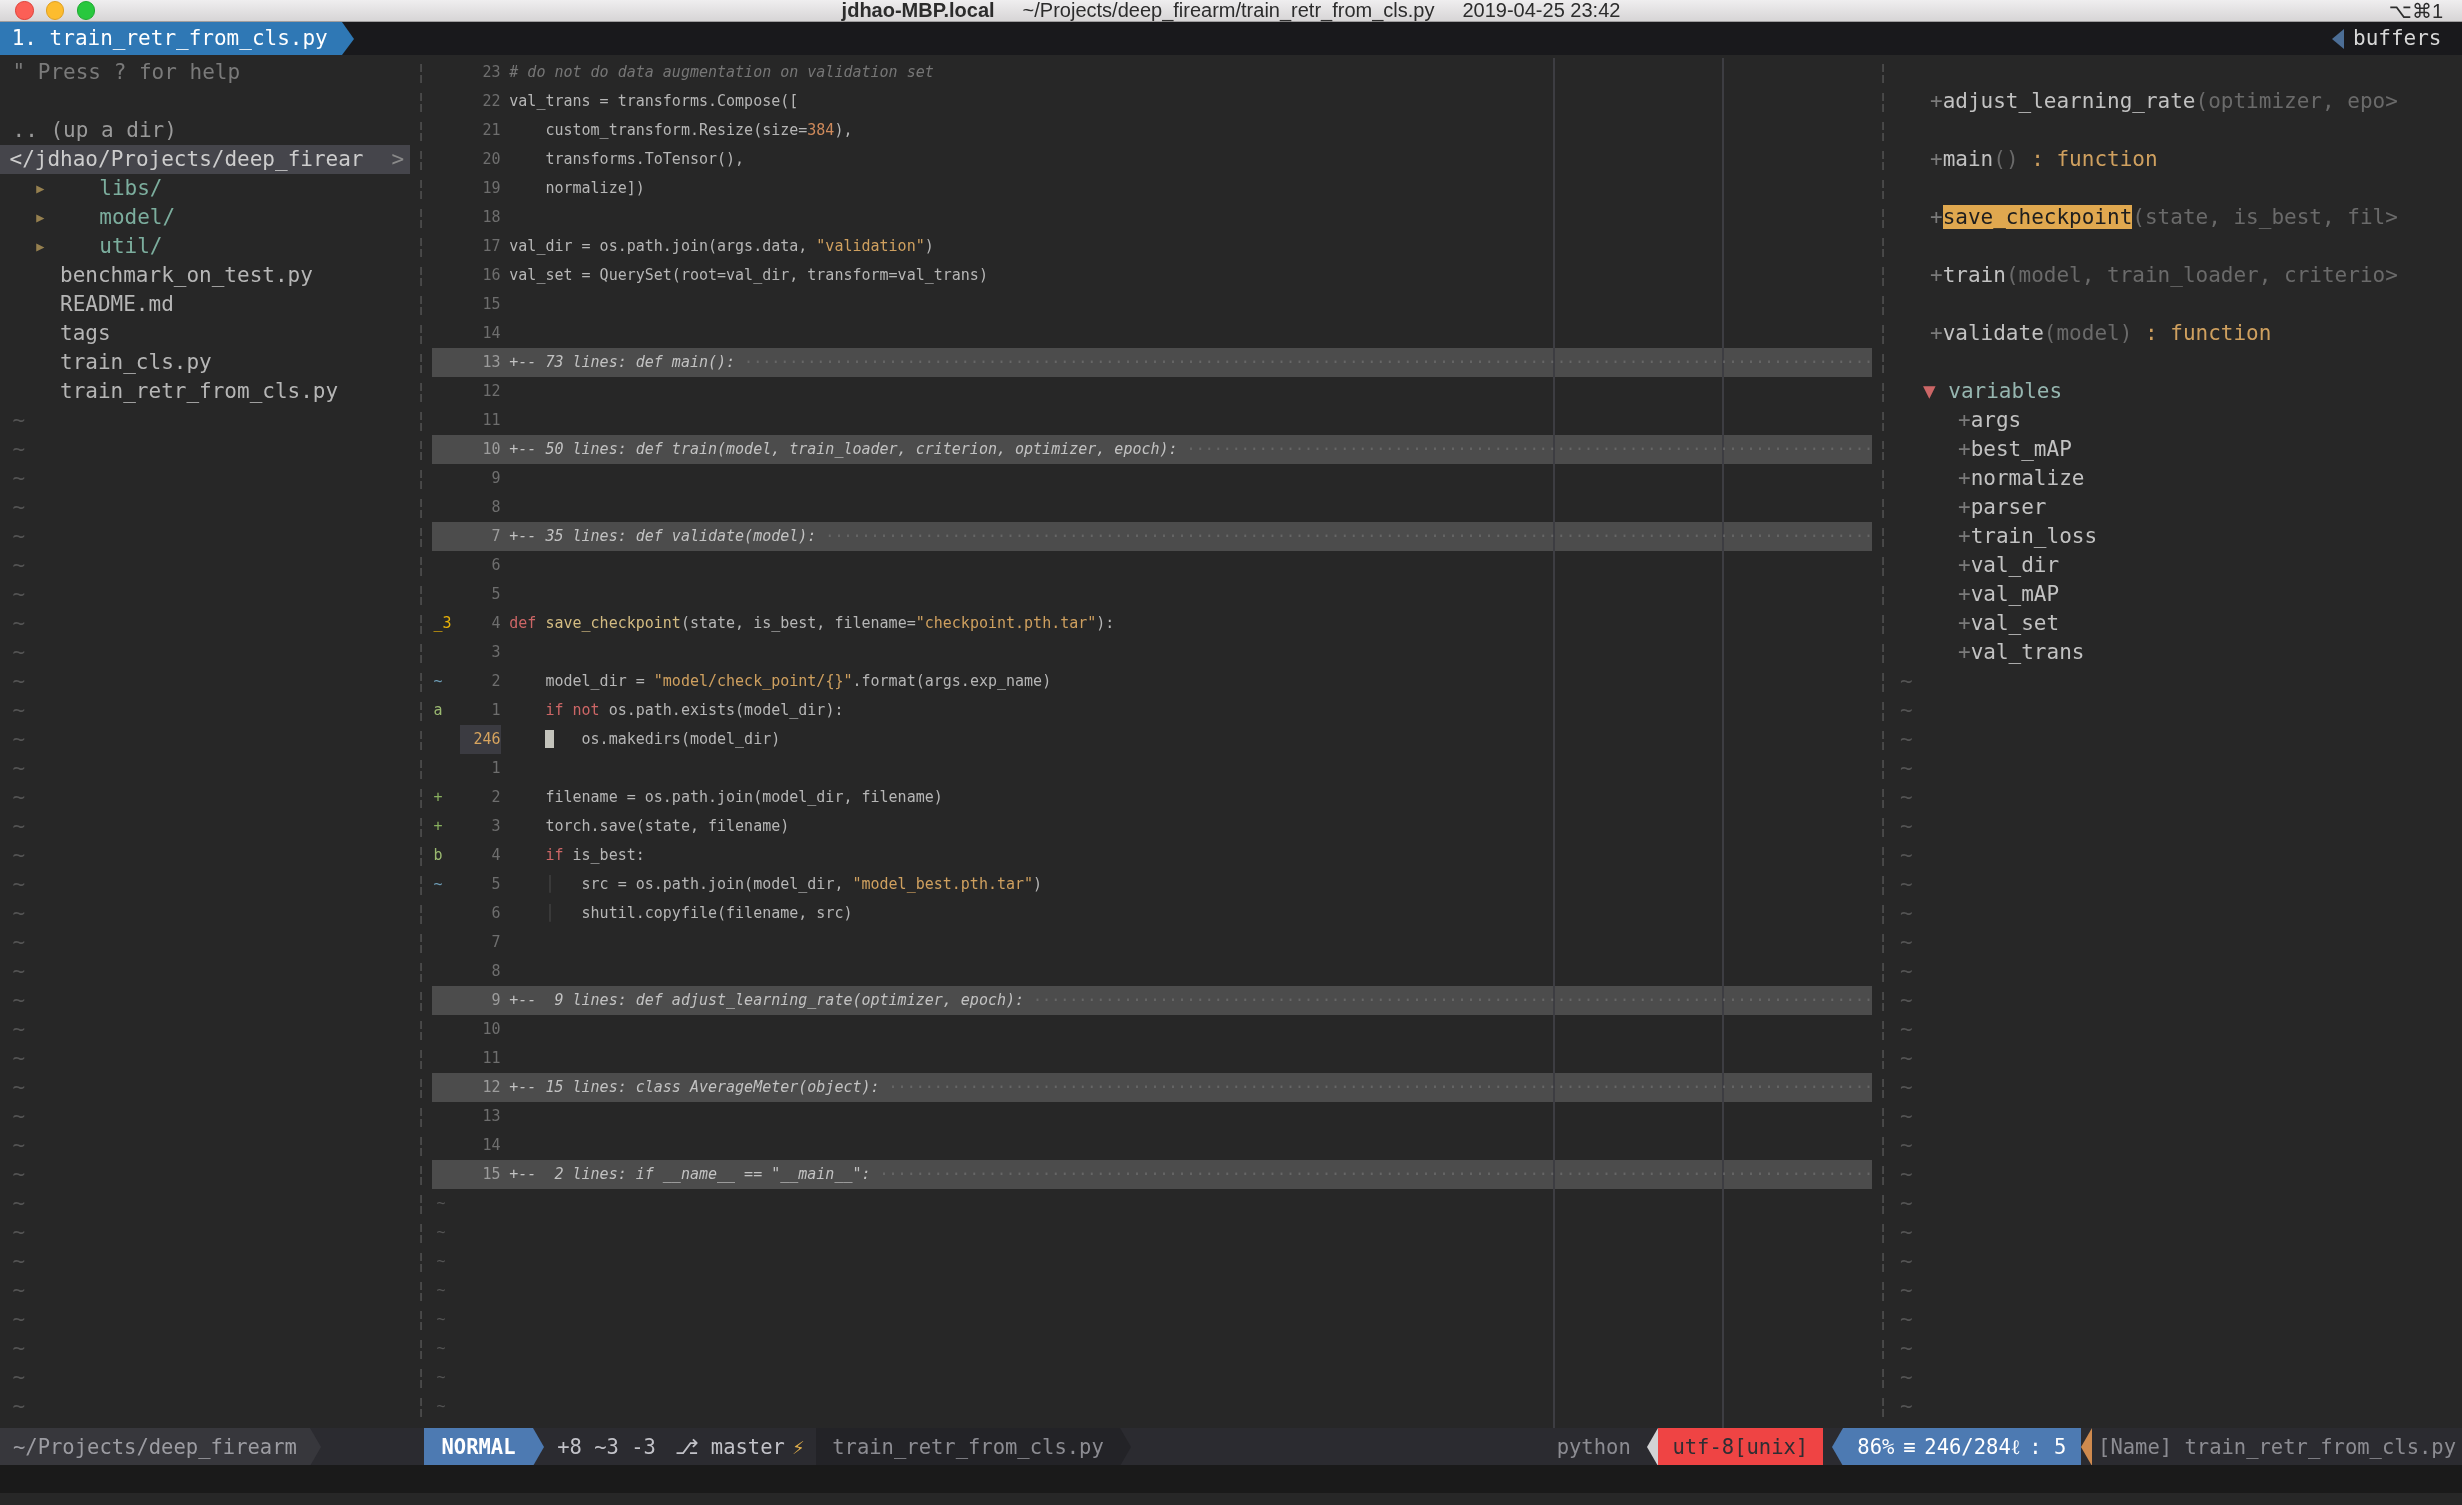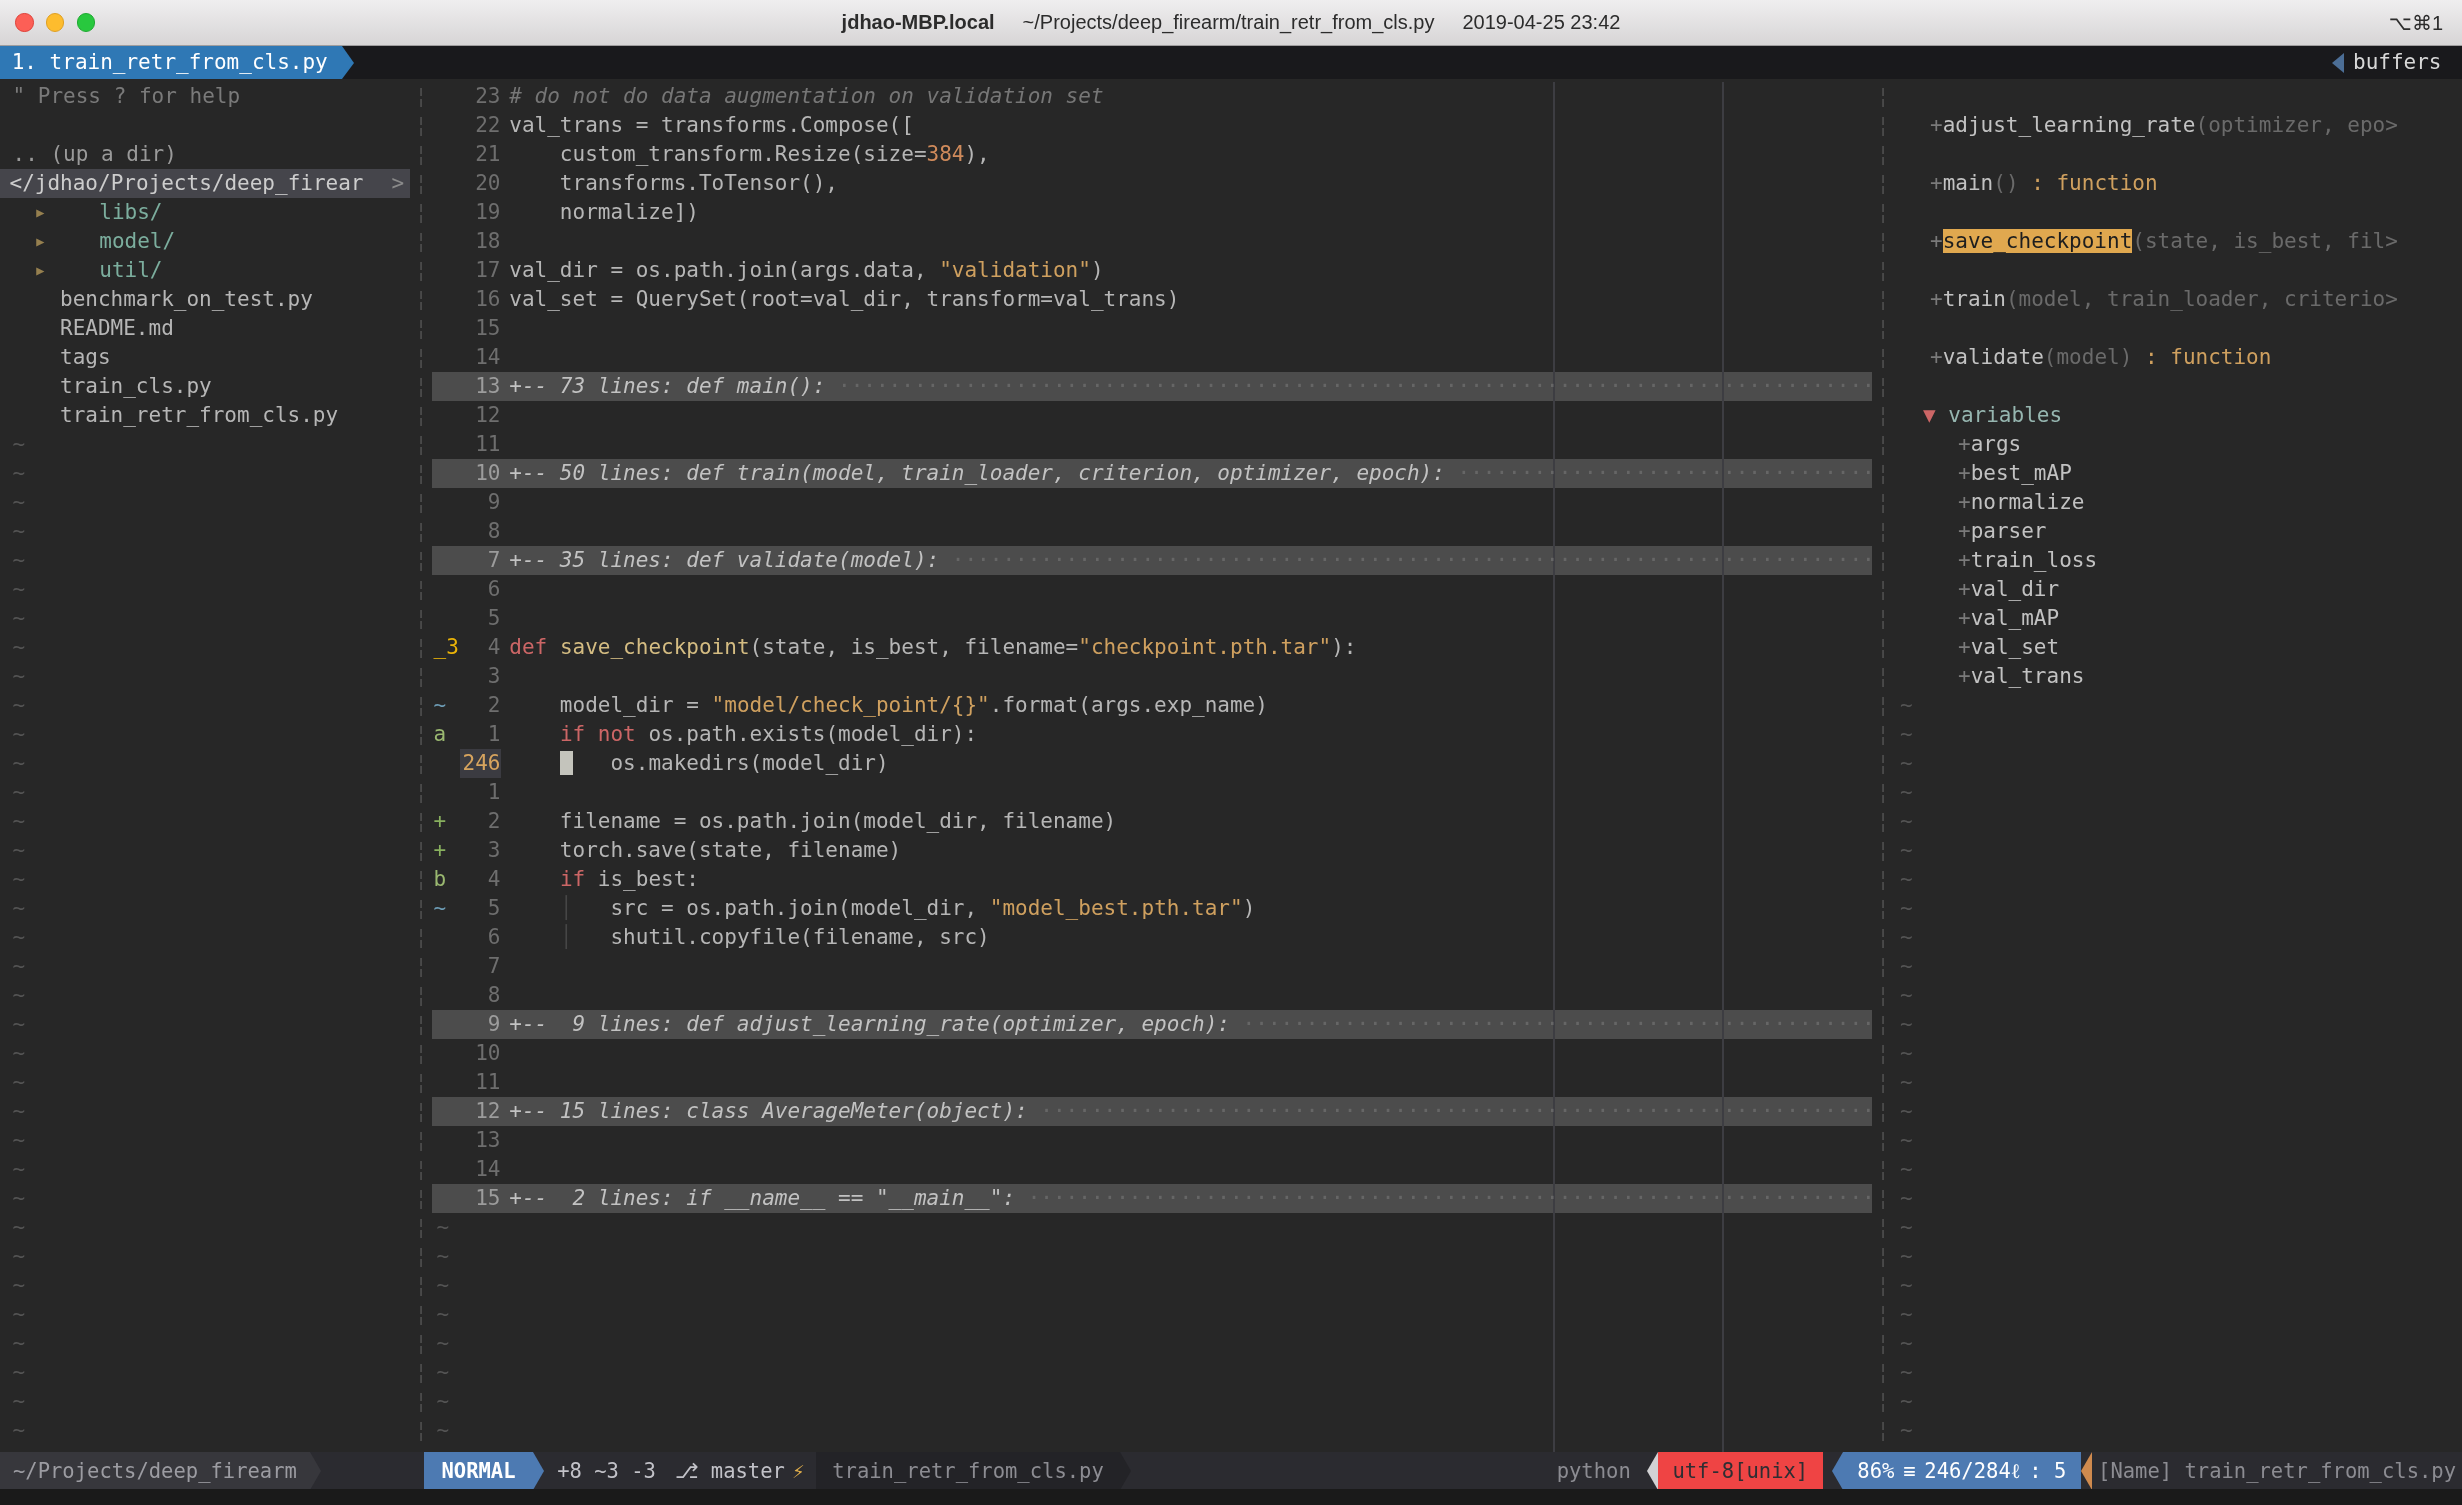--- a/index.html
+++ b/index.html
@@ -3,21 +3,21 @@
 <meta charset="utf-8">
 <style>
   html,body{margin:0;padding:0;}
   body{
     width:2462px;height:1505px;overflow:hidden;
     background:#272727;
     font-family:"DejaVu Sans Mono",monospace;
   }
   
   .menubar{
-    height:46px;box-sizing:border-box;position:relative;
+    height:22px;box-sizing:border-box;position:relative;
     background:linear-gradient(#efeeef,#d7d5d6);
     border-bottom:0.7px solid #9f9d9e;
     display:flex;align-items:center;
     font-family:"Liberation Sans",sans-serif;
   }
   .lights{display:flex;gap:12.5px;padding-left:15.4px;}
   .light{width:18.3px;height:18.3px;border-radius:50%;box-sizing:border-box;}
   .light.red{background:#fc5f56;border:0.7px solid #df433b;}
   .light.yellow{background:#fdbc2e;border:0.7px solid #dfa023;}
   .light.green{background:#28c83e;border:0.7px solid #1eა;border:0.7px solid #1faa32;}
@@ -43,21 +43,21 @@
   .nt-help{color:#7a7a7a;}
   .nt-updir{color:#9a9a9a;}
   .nt-root{background:#45454b;color:#cdcdcd;padding-left:9.5px;position:relative;}
   .nt-root-trunc{position:absolute;right:5.9px;top:0;color:#8a8a8a;}
   .nt-dir-row{padding-left:34px;}
   .nt-arrow{color:#96804f;}
   .nt-dir{color:#7cae9e;margin-left:40px;}
   .nt-file-row{padding-left:60px;}
   .nt-tilde{color:#545454;}
   
-  .ed-row{display:flex;height:29px;line-height:29px;font-size:21px;overflow:hidden;}
+  .ed-row{display:flex;height:29px;line-height:29px;font-size:15px;overflow:hidden;}
   .ed-row.fold{background:#4c4c4c;}
   .col-sign{width:26px;flex:none;padding-left:1.5px;white-space:pre;}
   .sg-del{color:#eab308;}
   .sg-chg{color:#6d9cb5;}
   .sg-add{color:#88b05e;}
   .sg-mark{color:#9ab870;}
   .col-num{width:41px;flex:none;text-align:right;color:#6e6e6e;}
   .col-num.cur{background:#3b3b41;color:#d7a45e;}
   .fold .col-num{color:#9c9c9c;}
   .col-code{flex:1;margin-left:8.8px;white-space:pre;overflow:hidden;color:#b6b6b6;}

